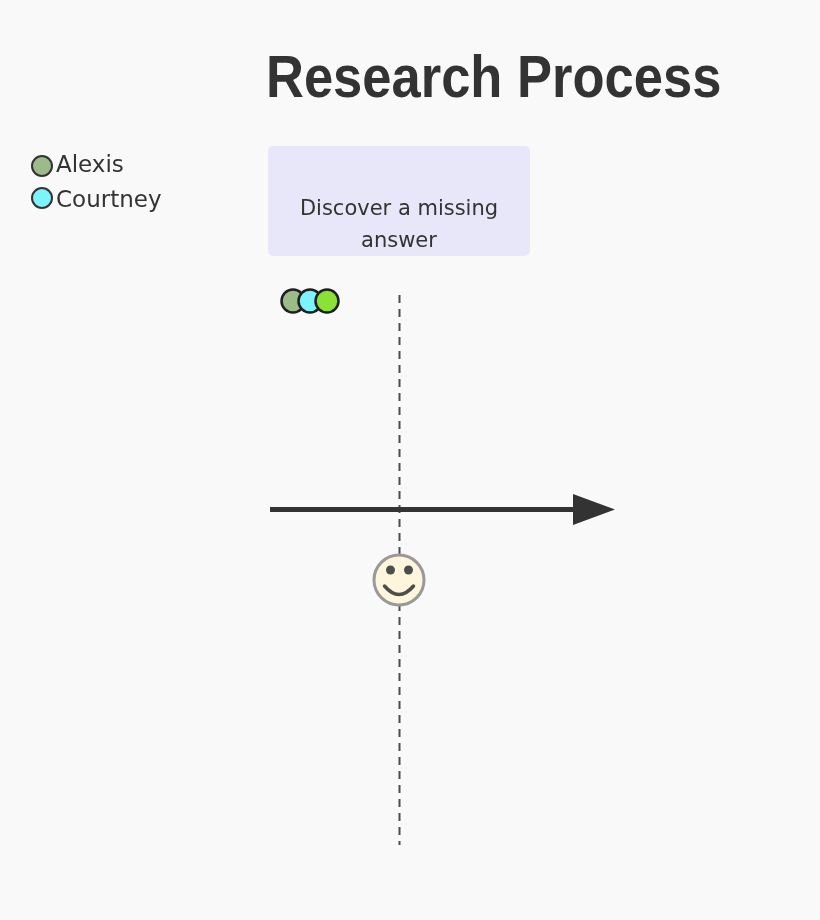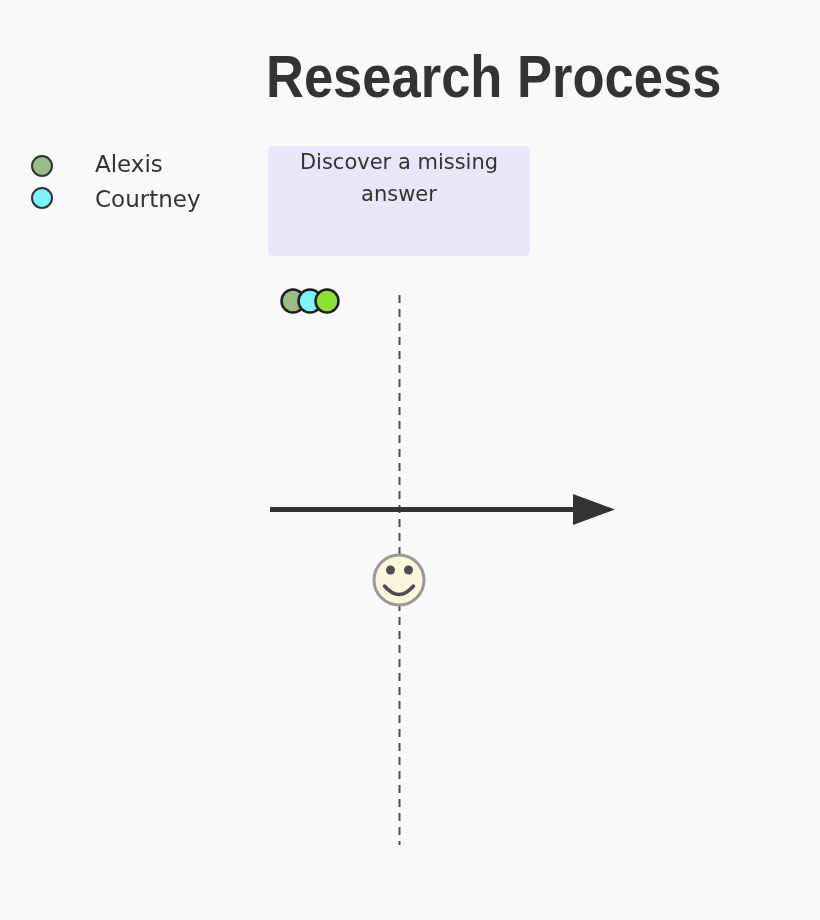--- a/index.html
+++ b/index.html
@@ -41,40 +41,39 @@
   .legend-row {
     display: flex;
     align-items: center;
     height: 30px;
   }
   .legend-dot {
     display: block;
     flex: 0 0 auto;
   }
   .legend-label {
-    margin-left: 39px;
     font-size: 23px;
     line-height: 30px;
     color: #333333;
     white-space: nowrap;
   }
   .svg-layer {
     position: absolute;
     left: 0;
     top: 0;
   }
   .task {
     position: absolute;
     left: 268px;
     width: 262px;
     height: 110px;
     background: #e8e7f9;
     border-radius: 5px;
     display: flex;
-    align-items: flex-start;
+    align-items: flex-end;
     justify-content: center;
     text-align: center;
   }
   .task-label {
     font-size: 21px;
     line-height: 32px;
     color: #333333;
     padding: 0 16px;
   }
   #task-1 { top: 146px; }

